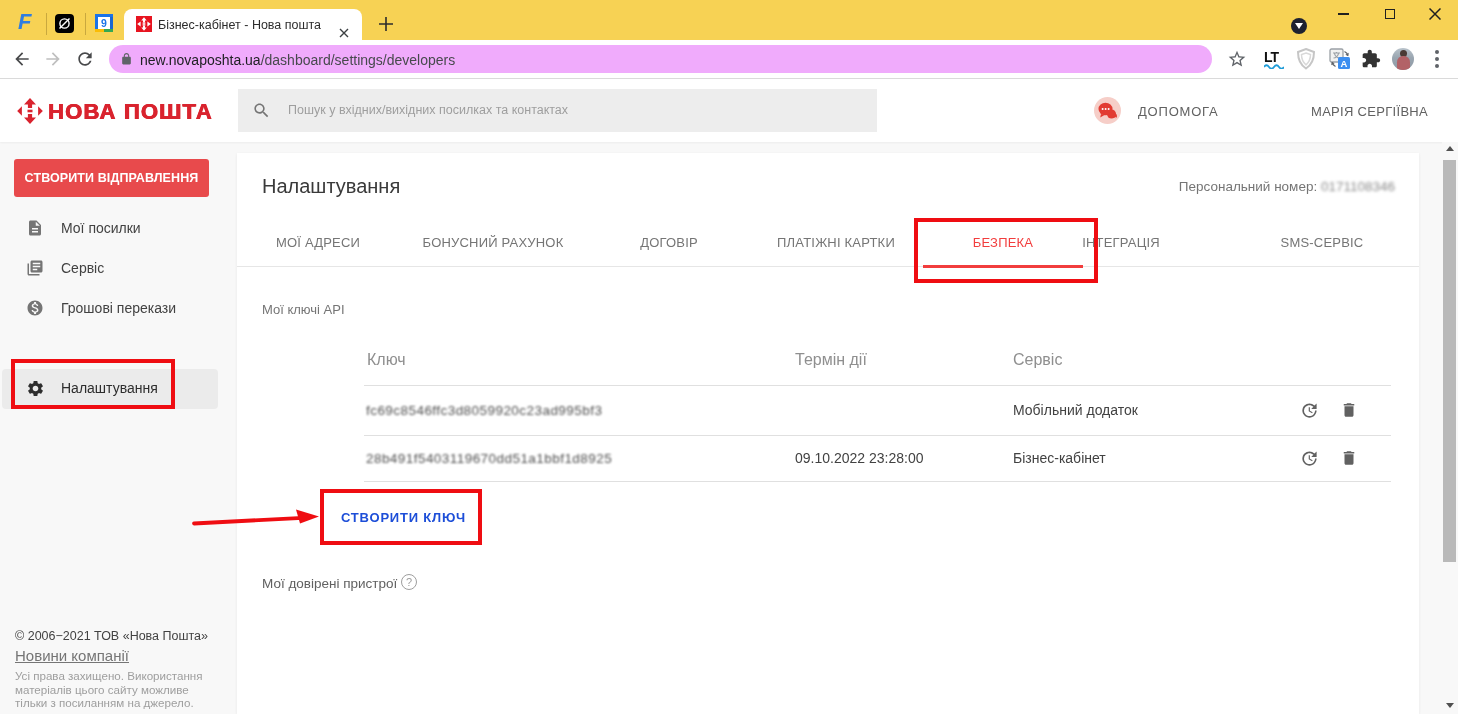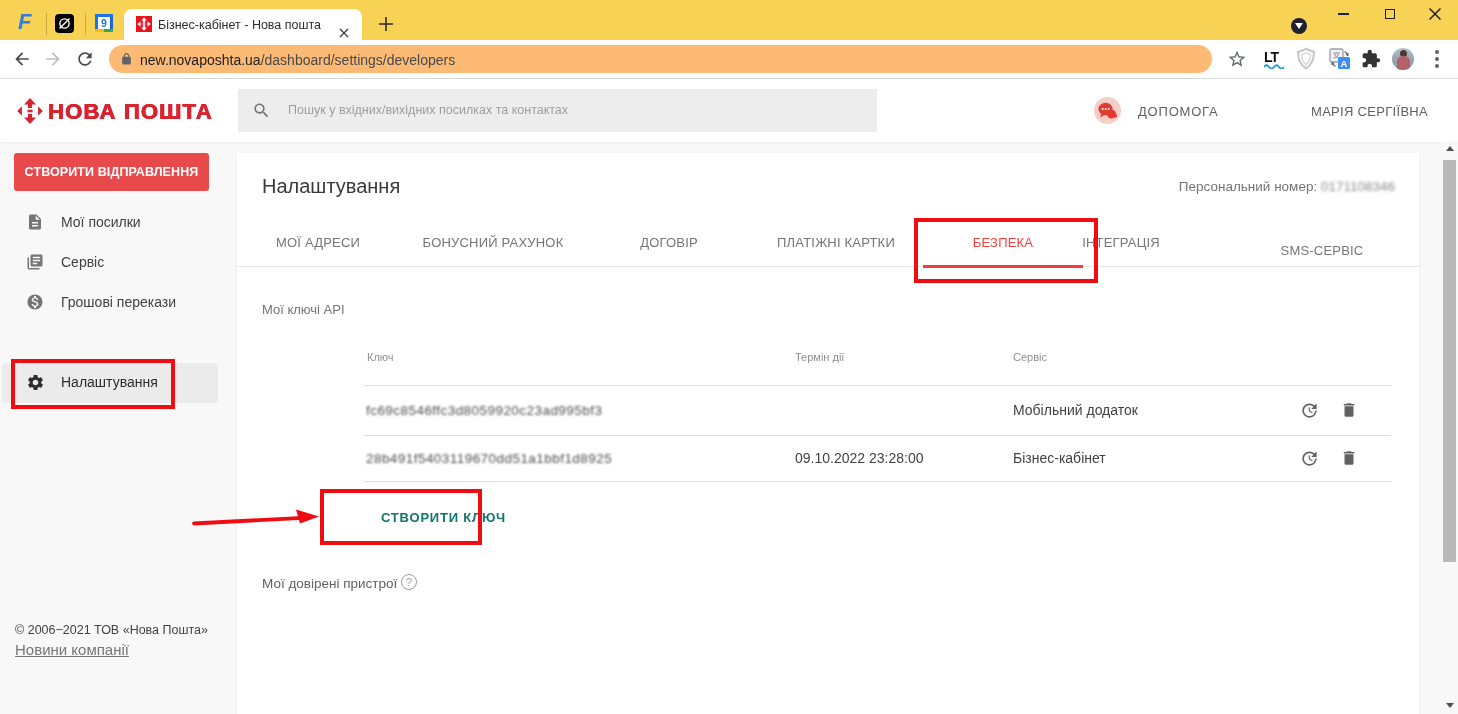--- a/index.html
+++ b/index.html
@@ -5,32 +5,32 @@
 <style>
   * { margin:0; padding:0; box-sizing:border-box; }
   html,body { width:1458px; height:714px; overflow:hidden; }
   body { font-family:"Liberation Sans", sans-serif; }
   #app { position:relative; width:1458px; height:714px; background:#f8f8f8; overflow:hidden; }
   .abs { position:absolute; }
   .titlebar { position:absolute; left:0; top:0; width:1458px; height:40px; background:#f7d254; }
   .tab { position:absolute; left:124px; top:9px; width:238px; height:31px; background:#fff; border-radius:8px 8px 0 0; }
   .tabtitle { position:absolute; left:34px; top:9px; font-size:12.5px; color:#2c2c2c; white-space:nowrap; }
   .toolbar { position:absolute; left:0; top:40px; width:1458px; height:39px; background:#fff; border-bottom:1px solid #dadada; }
-  .pill { position:absolute; left:109px; top:5px; width:1103px; height:28px; border-radius:14px; background:#fdba74;text-align:right; }
+  .pill { position:absolute; left:109px; top:5px; width:1103px; height:28px; border-radius:14px; background:#f0abfc;text-align:right; }
   .urltext { position:absolute; left:31px; top:6.5px; font-size:14px; color:#202124; white-space:nowrap; }
   .pagehead { position:absolute; left:0; top:79px; width:1458px; height:63px; background:#fff; box-shadow:0 1px 2px rgba(0,0,0,0.05); }
   .search { position:absolute; left:238px; top:10px; width:639px; height:43px; background:#ededed; }
-  .sidebar { position:absolute; left:0; top:142px; width:220px; height:198px; }
+  .sidebar { position:absolute; left:0; top:148px; width:220px; height:198px; }
   .npbtn { position:absolute; left:14px; top:11px; width:195px; height:38px; background:#e84a4c; border-radius:3px; color:#fff; font-weight:bold; font-size:12.5px; letter-spacing:0.1px; text-align:center; line-height:38px; }
   .mitem { position:absolute; left:0; width:220px; height:40px; }
   .mitem .mico { position:absolute; left:26px; top:11px; }
   .mitem .mtxt { position:absolute; left:61px; top:50%; transform:translateY(-50%); font-size:14px; color:#424242; white-space:nowrap; }
   .card { position:absolute; left:237px; top:153px; width:1182px; height:561px; background:#fff; box-shadow:0 1px 3px rgba(0,0,0,0.07); }
   .tlabel { position:absolute; top:82px; transform:translateX(-50%); font-size:13px; color:#757575; letter-spacing:0.2px; white-space:nowrap; }
-  .thead { position:absolute; font-size:11px; color:#8f8f8f; white-space:nowrap; }
+  .thead { position:absolute; font-size:16px; color:#8f8f8f; white-space:nowrap; }
   .cell { position:absolute; font-size:14px; color:#424242; white-space:nowrap; }
   .hline { position:absolute; left:127px; width:1027px; height:1px; background:#e0e0e0; }
   .blurkey { font-size:13.5px; color:#4f4f4f; filter:blur(1.1px); letter-spacing:0.45px; }
   .annot { position:absolute; border:4px solid #ef0d12; }
   .scrolltrack { position:absolute; left:1442px; top:142px; width:16px; height:572px; background:#f8f8f8; }
   .scrollthumb { position:absolute; left:1443px; top:160px; width:13px; height:402px; background:#b9b9b9; }
 </style>
 </head>
 <body>
 <div id="app">
@@ -193,32 +193,33 @@
       <div class="mtxt">Грошові перекази</div>
     </div>
     <div class="mitem" style="top:220px;">
       <svg class="mico" width="19" height="19" viewBox="0 0 24 24">
           <path fill="#2d2d2d" d="M19.14 12.94c.04-.3.06-.61.06-.94 0-.32-.02-.64-.07-.94l2.03-1.58c.18-.14.23-.41.12-.61l-1.92-3.32c-.12-.22-.37-.29-.59-.22l-2.39.96c-.5-.38-1.03-.7-1.62-.94l-.36-2.54c-.04-.24-.24-.41-.48-.41h-3.84c-.24 0-.43.17-.47.41l-.36 2.54c-.59.24-1.13.57-1.62.94l-2.39-.96c-.22-.08-.47 0-.59.22L2.74 8.87c-.12.21-.08.47.12.61l2.03 1.58c-.05.3-.09.63-.09.94s.02.64.07.94l-2.03 1.58c-.18.14-.23.41-.12.61l1.92 3.32c.12.22.37.29.59.22l2.39-.96c.5.38 1.03.7 1.62.94l.36 2.54c.05.24.24.41.48.41h3.84c.24 0 .44-.17.47-.41l.36-2.54c.59-.24 1.13-.56 1.62-.94l2.39.96c.22.08.47 0 .59-.22l1.92-3.32c.12-.22.07-.47-.12-.61l-2.01-1.58zM12 15.6c-1.98 0-3.6-1.62-3.6-3.6s1.62-3.6 3.6-3.6 3.6 1.62 3.6 3.6-1.62 3.6-3.6 3.6z"></path>
         </svg>
       <div class="mtxt" style="color:#2d2d2d;">Налаштування</div>
     </div>
     <div class="abs" style="left:15px;top:481px;font-size:12.5px;color:#424242;white-space:nowrap;">© 2006−2021 ТОВ «Нова Пошта»</div>
     <div class="abs" style="left:15px;top:499px;font-size:15px;color:#757575;text-decoration:underline;white-space:nowrap;">Новини компанії</div>
+    <div class="abs" style="left:15px;top:521px;font-size:11.6px;color:#9e9e9e;line-height:13.5px;white-space:nowrap;">Усі права захищено. Використання<br>матеріалів цього сайту можливе<br>тільки з посиланням на джерело.</div>
   </div>
 
   <div class="card">
     <div class="abs" style="left:25px;top:22px;font-size:20px;color:#3a3a3a;">Налаштування</div>
     <div class="abs" style="right:24px;top:26px;font-size:13.5px;color:#757575;white-space:nowrap;">Персональний номер: <span style="filter:blur(1.5px);color:#8a8a8a;">0171108346</span></div>
     <div class="tlabel" style="left:81px;">МОЇ АДРЕСИ</div>
     <div class="tlabel" style="left:256px;">БОНУСНИЙ РАХУНОК</div>
     <div class="tlabel" style="left:432px;text-align:right;">ДОГОВІР</div>
     <div class="tlabel" style="left:599px;">ПЛАТІЖНІ КАРТКИ</div>
     <div class="tlabel" style="left:766px;color:#f23d3d;">БЕЗПЕКА</div>
     <div class="tlabel" style="left:873px;margin-left:11px;">ІНТЕГРАЦІЯ</div>
-    <div class="tlabel" style="left:1085px;margin-top:8px;">SMS-СЕРВІС</div>
+    <div class="tlabel" style="left:1085px;">SMS-СЕРВІС</div>
     <div class="abs" style="left:0;top:113px;width:1182px;height:1px;background:#e6e6e6;"></div>
     <div class="abs" style="left:686px;top:112px;width:160px;height:3px;background:#f23d3d;"></div>
 
     <div class="abs" style="left:25px;top:149px;font-size:13px;color:#757575;">Мої ключі API</div>
 
     <div class="thead" style="left:130px;top:198px;">Ключ</div>
     <div class="thead" style="left:558px;top:198px;">Термін дії</div>
     <div class="thead" style="left:776px;top:198px;">Сервіс</div>
     <div class="hline" style="top:232px;"></div>
 
@@ -236,21 +237,21 @@
     <div class="cell" style="left:558px;top:297px;">09.10.2022 23:28:00</div>
     <div class="cell" style="left:776px;top:297px;">Бізнес-кабінет</div>
     <svg class="abs" style="left:1063px;top:296px;" width="19" height="19" viewBox="0 0 24 24">
         <path fill="#616161" d="M21 10.12h-6.78l2.74-2.82c-2.73-2.7-7.15-2.8-9.88-.1-2.73 2.71-2.73 7.08 0 9.79s7.15 2.71 9.88 0C18.32 15.65 19 14.08 19 12.1h2c0 1.98-.88 4.55-2.64 6.29-3.51 3.48-9.21 3.48-12.72 0-3.5-3.47-3.53-9.11-.02-12.58s9.14-3.47 12.65 0L21 3v7.12zM12.5 8v4.25l3.5 2.08-.72 1.21L11 13V8h1.5z"></path>
       </svg>
     <svg class="abs" style="left:1103px;top:296px;" width="18" height="18" viewBox="0 0 24 24">
         <path fill="#616161" d="M6 19c0 1.1.9 2 2 2h8c1.1 0 2-.9 2-2V7H6v12zM19 4h-3.5l-1-1h-5l-1 1H5v2h14V4z"></path>
       </svg>
     <div class="hline" style="top:328px;"></div>
 
-    <div class="abs" style="left:104px;top:357px;font-size:13px;font-weight:bold;color:#0f766e;letter-spacing:0.8px;margin-left:40px;">СТВОРИТИ КЛЮЧ</div>
+    <div class="abs" style="left:104px;top:357px;font-size:13px;font-weight:bold;color:#1d4ed8;letter-spacing:0.8px;">СТВОРИТИ КЛЮЧ</div>
 
     <div class="abs" style="left:25px;top:423px;font-size:13.5px;color:#616161;">Мої довірені пристрої</div>
     <div class="abs" style="left:164px;top:421px;width:16px;height:16px;border:1.4px solid #9e9e9e;border-radius:50%;text-align:center;font-size:11px;line-height:14px;color:#9e9e9e;">?</div>
 
   </div>
 
   <div class="scrolltrack"></div>
   <div class="scrollthumb"></div>
   <svg class="abs" style="left:1446px;top:146px;" width="8" height="5" viewBox="0 0 8 5">
       <path d="M4 0 L8 5 H0 Z" fill="#505050"></path>

